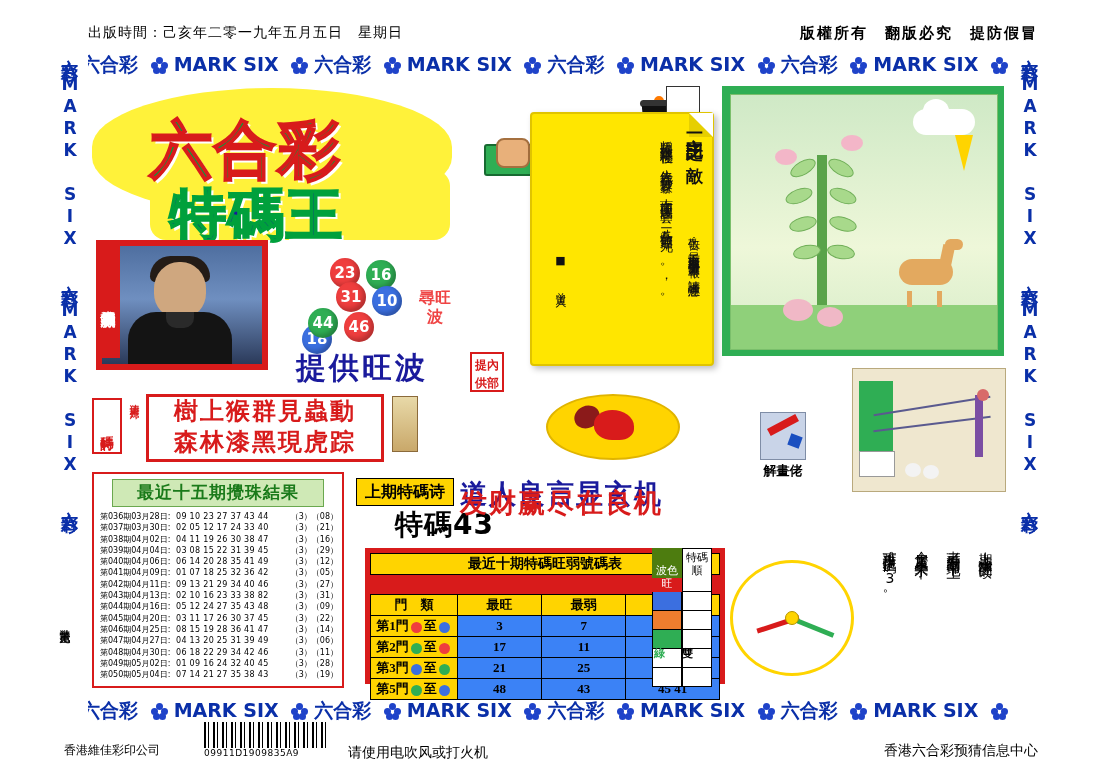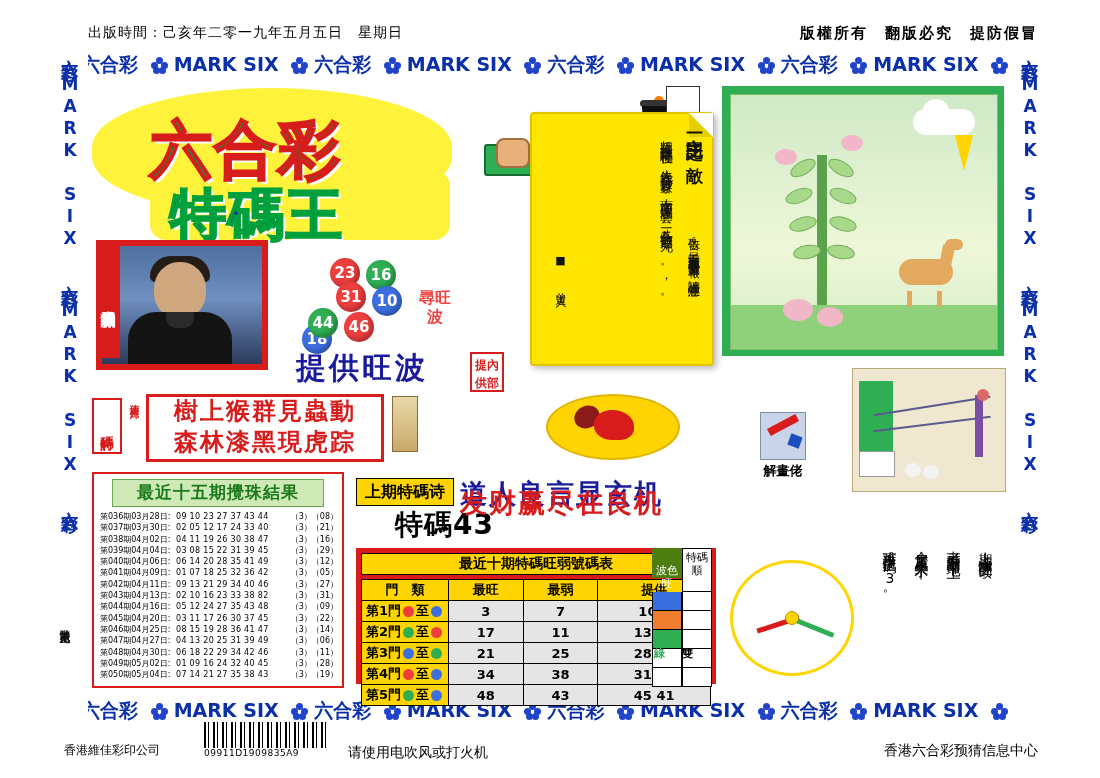--- a/index.html
+++ b/index.html
@@ -143,23 +143,23 @@
   .res-row .tail{width:58px;text-align:right;}
 
   
   .lp-tag{position:absolute;left:356px;top:478px;width:96px;height:26px;background:#ffd400;border:1px solid #000;
      font-size:16px;font-weight:bold;color:#000;text-align:center;line-height:25px;}
   .lp-code{position:absolute;left:348px;top:506px;font-size:28px;font-weight:bold;color:#000;letter-spacing:1px;margin-left:47px;}
   .lp-line1{position:absolute;left:460px;top:476px;font-size:27px;font-weight:bold;color:#1a1a9c;letter-spacing:2px;}
   .lp-line2{position:absolute;left:460px;top:485px;font-size:27px;font-weight:bold;color:#d81b1b;letter-spacing:2px;}
 
   
-  .tbl-wrap{position:absolute;left:356px;top:548px;width:360px;height:136px;background:#d81b1b;padding:5px;box-sizing:border-box;}
+  .tbl-wrap{position:absolute;left:365px;top:548px;width:360px;height:136px;background:#d81b1b;padding:5px;box-sizing:border-box;font-family:Liberation Serif, serif;}
   .tbl-title{height:20px;background:#ffd400;border:1px solid #000;font-size:14px;font-weight:bold;text-align:center;line-height:19px;}
-  table.t{width:100%;border-collapse:collapse;margin-top:4px;background:#e5e5e5;padding-left:21px;}
+  table.t{width:100%;border-collapse:collapse;margin-top:19px;background:#3b82f6;padding-left:21px;}
   table.t td,table.t th{border:1px solid #000;font-size:13px;text-align:center;height:18px;font-weight:bold;color:#000;}
   table.t th{background:#ffd400;}
   table.t td.lbl{background:#ffd400;width:84px;}
   .dot{display:inline-block;width:11px;height:11px;border-radius:50%;vertical-align:middle;margin:0 2px;}
   .d-red{background:#ef3e3e;}
   .d-blue{background:#3b6fe0;}
   .d-green{background:#2fae54;}
 
   .side-col{position:absolute;left:652px;top:548px;width:62px;height:136px;}
   .sc-head{display:flex;}
@@ -425,26 +425,20 @@
             <td>11</td>
             <td>13  18</td>
           </tr>
           <tr>
             <td class="lbl">第3門<span class="dot d-blue"></span>至<span class="dot d-green"></span></td>
             <td>21</td>
             <td>25</td>
             <td>28  23</td>
           </tr>
           <tr>
-            <td class="lbl">第4門<span class="dot d-red"></span>至<span class="dot d-blue"></span></td>
-            <td>34</td>
-            <td>38</td>
-            <td>31  39</td>
-          </tr>
-          <tr>
             <td class="lbl">第5門<span class="dot d-green"></span>至<span class="dot d-blue"></span></td>
             <td>48</td>
             <td>43</td>
             <td>45  41</td>
           </tr>
         </tbody>
     </table>
   </div>
   <div class="side-col">
     <div class="sc-head">

